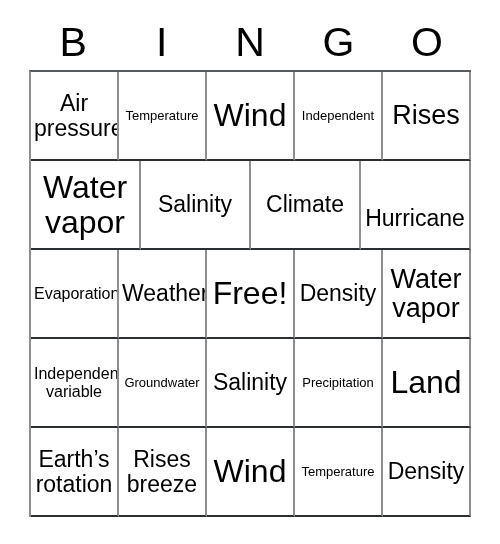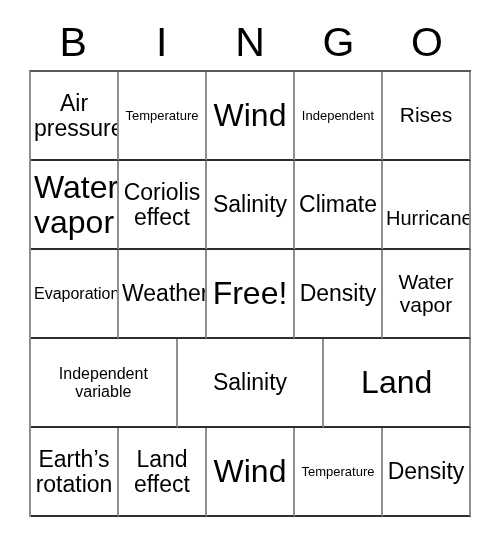--- a/index.html
+++ b/index.html
@@ -70,23 +70,23 @@
   }
   .cell-text {
     display: block;
     width: 100%;
     line-height: 1.07;
     color: #000000;
   }
 
   
   .fs-xl  { font-size: 32px; }
-  .fs-lg  { font-size: 21px; text-align: center; }
+  .fs-lg  { font-size: 27px; text-align: center; }
   .fs-md  { font-size: 23px; }
-  .fs-sm  { font-size: 20px; margin-top: 28px; }
+  .fs-sm  { font-size: 23px; margin-top: 28px; }
   .fs-xs  { font-size: 16px; }
   .fs-xxs { font-size: 13px; }
 </style>
 </head>
 <body>
 
 <div id="card">
 
   <div id="header">
     <div class="header-letter">B</div>
@@ -114,23 +114,20 @@
       <div class="cell">
           <span class="cell-text fs-lg">Rises</span>
         </div>
     </div>
 
     <div class="grid-row">
       <div class="cell">
           <span class="cell-text fs-xl">Water vapor</span>
         </div>
       <div class="cell">
-          <span class="cell-text fs-md">Coriolis effect</span>
-        </div>
-      <div class="cell">
           <span class="cell-text fs-md">Salinity</span>
         </div>
       <div class="cell">
           <span class="cell-text fs-md">Climate</span>
         </div>
       <div class="cell">
           <span class="cell-text fs-sm">Hurricane</span>
         </div>
     </div>
 
@@ -150,33 +147,39 @@
       <div class="cell">
           <span class="cell-text fs-lg">Water vapor</span>
         </div>
     </div>
 
     <div class="grid-row">
       <div class="cell">
           <span class="cell-text fs-xs">Independent variable</span>
         </div>
       <div class="cell">
+          <span class="cell-text fs-xxs">Groundwater</span>
+        </div>
+      <div class="cell">
           <span class="cell-text fs-md">Salinity</span>
+        </div>
+      <div class="cell">
+          <span class="cell-text fs-xxs">Precipitation</span>
         </div>
       <div class="cell">
           <span class="cell-text fs-xl">Land</span>
         </div>
     </div>
 
     <div class="grid-row">
       <div class="cell">
           <span class="cell-text fs-md">Earth’s rotation</span>
         </div>
       <div class="cell">
-          <span class="cell-text fs-md">Land effect</span>
+          <span class="cell-text fs-md">Rises breeze</span>
         </div>
       <div class="cell">
           <span class="cell-text fs-xl">Wind</span>
         </div>
       <div class="cell">
           <span class="cell-text fs-xxs">Temperature</span>
         </div>
       <div class="cell">
           <span class="cell-text fs-md">Density</span>
         </div>

